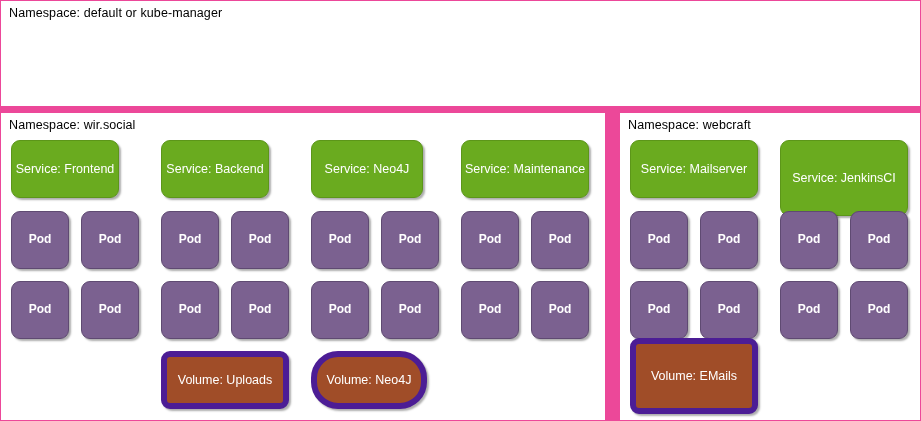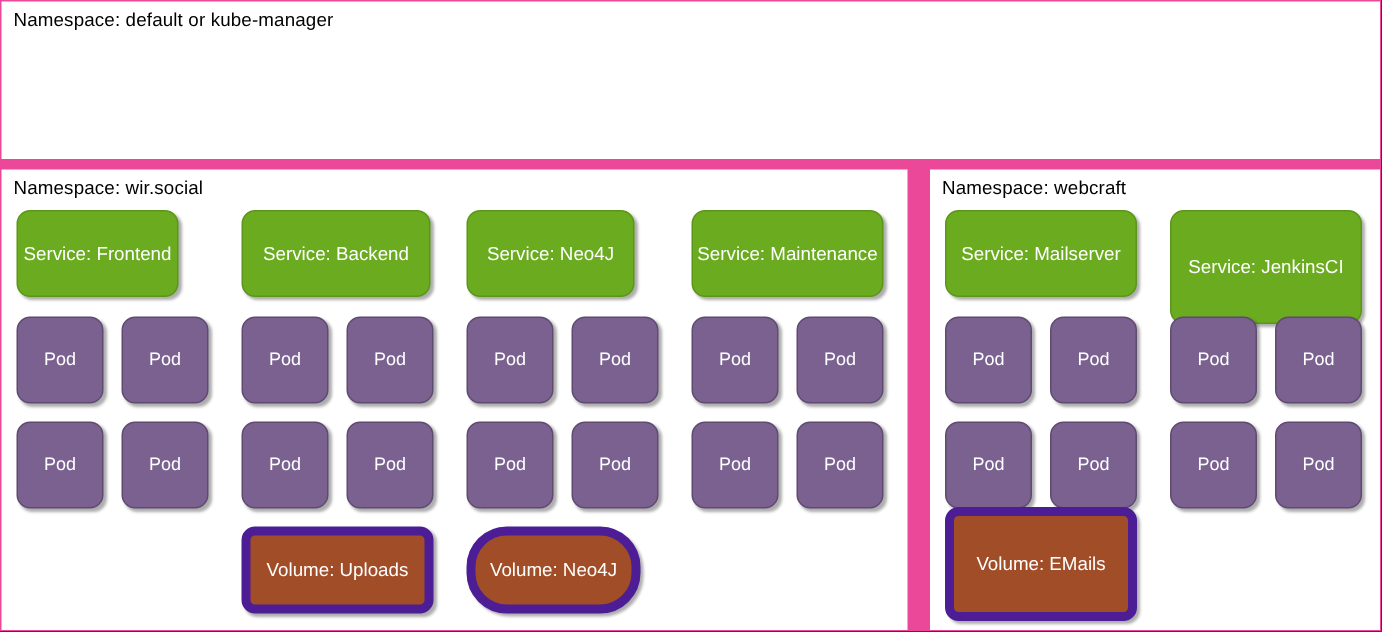--- a/index.html
+++ b/index.html
@@ -85,20 +85,21 @@
 
   .node.service {
     background: #6aab1f;
     border: 1px solid #5c9619;
   }
 
   .node.pod {
     background: #7b6190;
     border: 1px solid #5f4a72;
     font-size: 12px;
+    font-weight: bold;
   }
 
   .node.volume {
     background: #a04d28;
     border: 6px solid #4c1d95;
   }
 
   
   #ingress-bar {
     left: 10px;
@@ -117,21 +118,21 @@
   </div>
 
   <div class="panel" id="panel-wir">
     <div class="ns-label">Namespace: wir.social</div>
     <div id="wir-groups">
         <div class="node service" style="left: 10px; top: 27px; width: 108px; height: 58px;">Service: Frontend</div>
         <div class="node pod" style="left: 10px; top: 98px; width: 58px; height: 58px;">Pod</div>
         <div class="node pod" style="left: 80px; top: 98px; width: 58px; height: 58px;">Pod</div>
         <div class="node pod" style="left: 10px; top: 168px; width: 58px; height: 58px;">Pod</div>
         <div class="node pod" style="left: 80px; top: 168px; width: 58px; height: 58px;">Pod</div>
-        <div class="node service" style="left: 160px; top: 27px; width: 126px; height: 58px;">Service: Backend</div>
+        <div class="node service" style="left: 160px; top: 27px; width: 108px; height: 58px;">Service: Backend</div>
         <div class="node pod" style="left: 160px; top: 98px; width: 58px; height: 58px;">Pod</div>
         <div class="node pod" style="left: 230px; top: 98px; width: 58px; height: 58px;">Pod</div>
         <div class="node pod" style="left: 160px; top: 168px; width: 58px; height: 58px;">Pod</div>
         <div class="node pod" style="left: 230px; top: 168px; width: 58px; height: 58px;">Pod</div>
         <div class="node volume" style="left: 160px; top: 238px; width: 128px; height: 58px;">Volume: Uploads</div>
         <div class="node service" style="left: 310px; top: 27px; width: 112px; height: 58px;">Service: Neo4J</div>
         <div class="node pod" style="left: 310px; top: 98px; width: 58px; height: 58px;">Pod</div>
         <div class="node pod" style="left: 380px; top: 98px; width: 58px; height: 58px;">Pod</div>
         <div class="node pod" style="left: 310px; top: 168px; width: 58px; height: 58px;">Pod</div>
         <div class="node pod" style="left: 380px; top: 168px; width: 58px; height: 58px;">Pod</div>

